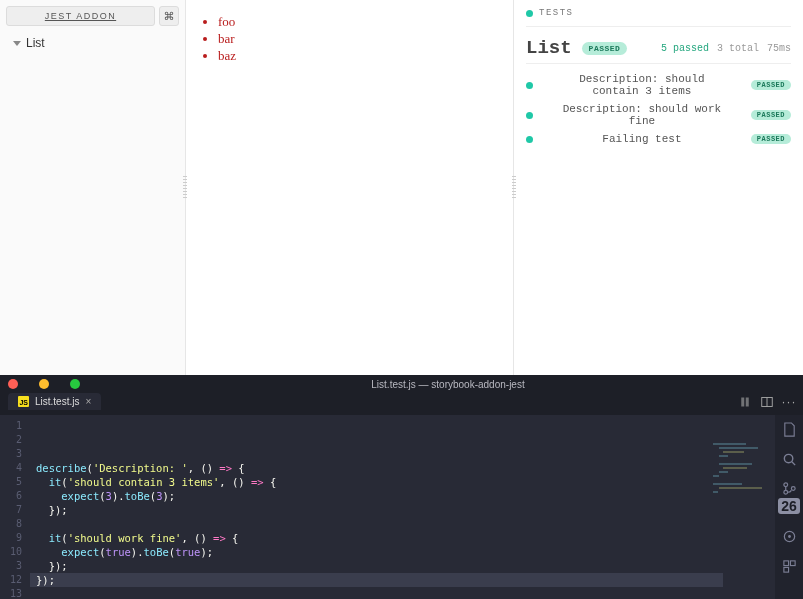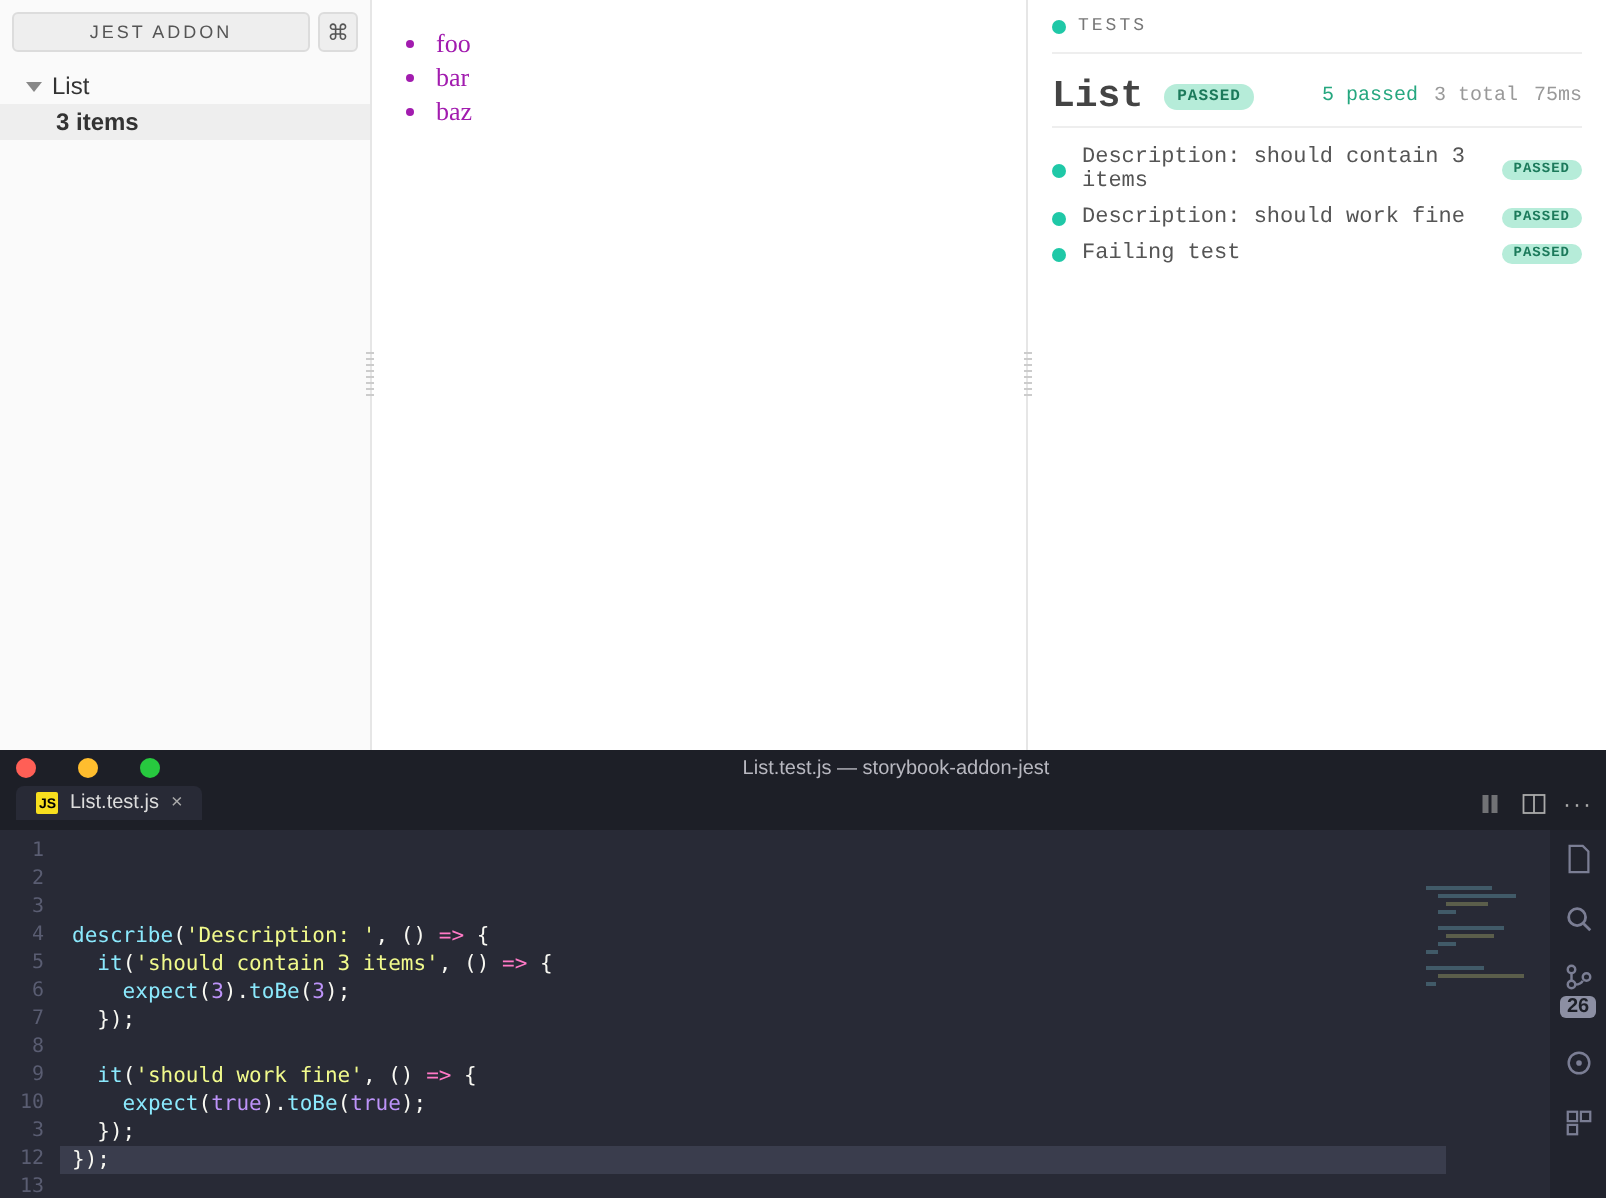--- a/index.html
+++ b/index.html
@@ -3,49 +3,49 @@
 <meta charset="utf-8">
 <style>
   * { box-sizing: border-box; margin: 0; padding: 0; }
   html, body { width: 803px; height: 599px; font-family: -apple-system, "Helvetica Neue", Arial, sans-serif; overflow: hidden; }
   body { display: flex; flex-direction: column; }
 
   
   .top { flex: 0 0 375px; display: flex; background:#fff; }
   .sidebar { width: 186px; border-right:1px solid #e6e6e6; background:#fafafa; display:flex; flex-direction:column; }
   .sidebar-head { display:flex; gap:4px; padding:6px; }
-  .title-btn { flex:1; height:20px; background:#eee; border:1px solid #dcdcdc; border-radius:3px; font-size:9px; letter-spacing:1.5px; color:#555; display:flex; align-items:center; justify-content:center; text-transform:uppercase; }
+  .title-btn { flex:1; height:20px; background:#eee; border:1px solid #dcdcdc; border-radius:3px; font-size:9px; letter-spacing:1.5px; color:#555; display:flex; align-items:center; justify-content:center; text-transform:uppercase;text-decoration:underline; }
   .cmd-btn { width:20px; height:20px; background:#eee; border:1px solid #dcdcdc; border-radius:3px; font-size:11px; color:#555; display:flex; align-items:center; justify-content:center; cursor:pointer; }
   .filter { margin:2px 6px 6px; height:18px; border:1px solid #dcdcdc; border-radius:3px; background:#f2f2f2; font-size:10px; color:#999; padding:2px 6px; display:flex; align-items:center;}
   .tree { padding:2px 0; font-size:12px; }
   .tree-row { display:flex; align-items:center; height:18px; padding:0 6px 0 12px; cursor:pointer; }
   .tree-row.group { color:#333; }
   .tree-row .chev { width:10px; height:10px; margin-right:4px; }
   .tree-row .chev svg { width:10px; height:10px; fill:#888; transform:rotate(90deg); }
   .tree-row.item { padding-left:28px; font-weight:600; color:#333; background:#eee; }
 
   .preview { flex:1; position:relative; border-right:1px solid #e6e6e6; background:#fff; }
-  .preview ul { margin:14px 0 10px 32px; font-family: Georgia, 'Times New Roman', serif; font-size:13px; color:#a21caf; }
+  .preview ul { margin:14px 0 10px 32px; font-family: Georgia, 'Times New Roman', serif; font-size:13px; color:#b91c1c; }
   .preview li { margin-bottom:0px; line-height:1.3; }
   .splitter { position:absolute; top:50%; transform:translateY(-50%); width:4px; height:24px; background:repeating-linear-gradient(to bottom,#ccc 0 1px,transparent 1px 3px); }
   .splitter.left { left:-3px; }
   .splitter.right { right:-3px; }
 
   .testpanel { width:289px; background:#fff; padding:0;font-family:Liberation Mono, monospace; }
   .testhead { display:flex; align-items:center; gap:6px; padding:8px 12px; font-size:9px; letter-spacing:1.5px; color:#777;}
   .dot { width:7px; height:7px; border-radius:50%; }
   .tealdot { background:#1fc8a7; }
   .sep { height:1px; background:#eee; margin:0 12px; }
   .suite { display:flex; align-items:center; padding:10px 12px 4px; gap:10px; }
   .suite-name { font-size:19px; font-weight:700; color:#444; }
   .badge { background:#b6ecd9; color:#1c7a5b; font-size:8px; letter-spacing:.5px; padding:2px 7px; border-radius:9px; font-weight:600; text-transform:uppercase;}
   .stats { font-size:10px; margin-left:auto; color:#999; display:flex; gap:8px; }
   .stats .passed { color:#25a77f; }
   .tests { padding:6px 12px; }
-  .test-row { display:flex; align-items:center; gap:8px; font-size:11px; color:#555; padding:3px 0;}
+  .test-row { display:flex; align-items:center; gap:24px; font-size:11px; color:#555; padding:3px 0;text-align:center;}
   .test-row .dot { flex:0 0 7px; }
   .test-row .label { flex:1; }
   .test-row .badge { font-size:7px; padding:1px 6px; }
 
   
   .editor { flex:1; background:#282a36; display:flex; flex-direction:column; position:relative; }
   .traffic { height:18px; display:flex; align-items:center; padding:0 8px; gap:21px; background:#1d1f27;}
   .tl { width:10px; height:10px; border-radius:50%; }
   .red { background:#ff5f56;} .yellow{background:#ffbd2e;} .green{background:#27c93f;}
   .winTitle { flex:1; text-align:center; font-size:10px; color:#b8b8c0;}
@@ -59,43 +59,40 @@
   .gutter { width:30px; background:#282a36; text-align:right; padding:4px 8px 0 0; font-family: Menlo, Consolas, monospace; font-size:10px; color:#5a5d72; line-height:14px;}
   .code { flex:1; padding:4px 0 0 6px; font-family: Menlo, Consolas, monospace; font-size:10.5px; line-height:14px; white-space:pre; color:#f8f8f2; position:relative;}
   .code .line { height:14px; }
   .code .hl { position:absolute; left:0; right:80px; height:14px; background:#3a3d4d; z-index:0;}
   .code .content { position:relative; z-index:1;}
   .minimap { position:absolute; right:30px; top:0; width:60px; height:50px; opacity:.25; }
   .minimap .mline { height:2px; margin-bottom:2px; background:#8be9fd; }
   .activity { position:absolute; right:0; top:0; bottom:0; width:28px; background:#21232d; display:flex; flex-direction:column; align-items:center; padding-top:6px; gap:14px;}
   .activity .aicon { width:16px; height:16px; display:flex; align-items:center; justify-content:center; color:#7b7e94; cursor:pointer; }
   .activity .aicon svg { width:15px; height:15px; fill:#7b7e94; }
-  .activity .count { background:#8c8fa3; color:#1d1f27; font-size:10px; padding:0 3px; border-radius:3px; font-weight:600;}
+  .activity .count { background:#8c8fa3; color:#1d1f27; font-size:14px; padding:0 3px; border-radius:3px; font-weight:600;}
 
   
   .c-fn { color:#8be9fd;} .c-str{color:#f1fa8c;} .c-op{color:#ff79c6;} .c-p{color:#f8f8f2;} .c-num{color:#bd93f9;} .c-bool{color:#bd93f9;}
 </style>
 </head>
 <body>
 
 <div class="top">
   <div class="sidebar">
     <div class="sidebar-head">
       <div class="title-btn">JEST ADDON</div>
       <div class="cmd-btn">⌘</div>
     </div>
     <div class="tree">
       <div class="tree-row group">
         <span class="chev"><svg viewBox="0 0 10 10">
               <path d="M2 1 L7 5 L2 9 Z"></path>
             </svg></span>
         <span>List</span>
-      </div>
-      <div class="tree-row item">
-        <span>3 items</span>
       </div>
     </div>
   </div>
 
   <div class="preview">
     <div class="splitter left"></div>
     <ul>
       <li>foo</li>
       <li>bar</li>
       <li>baz</li>

